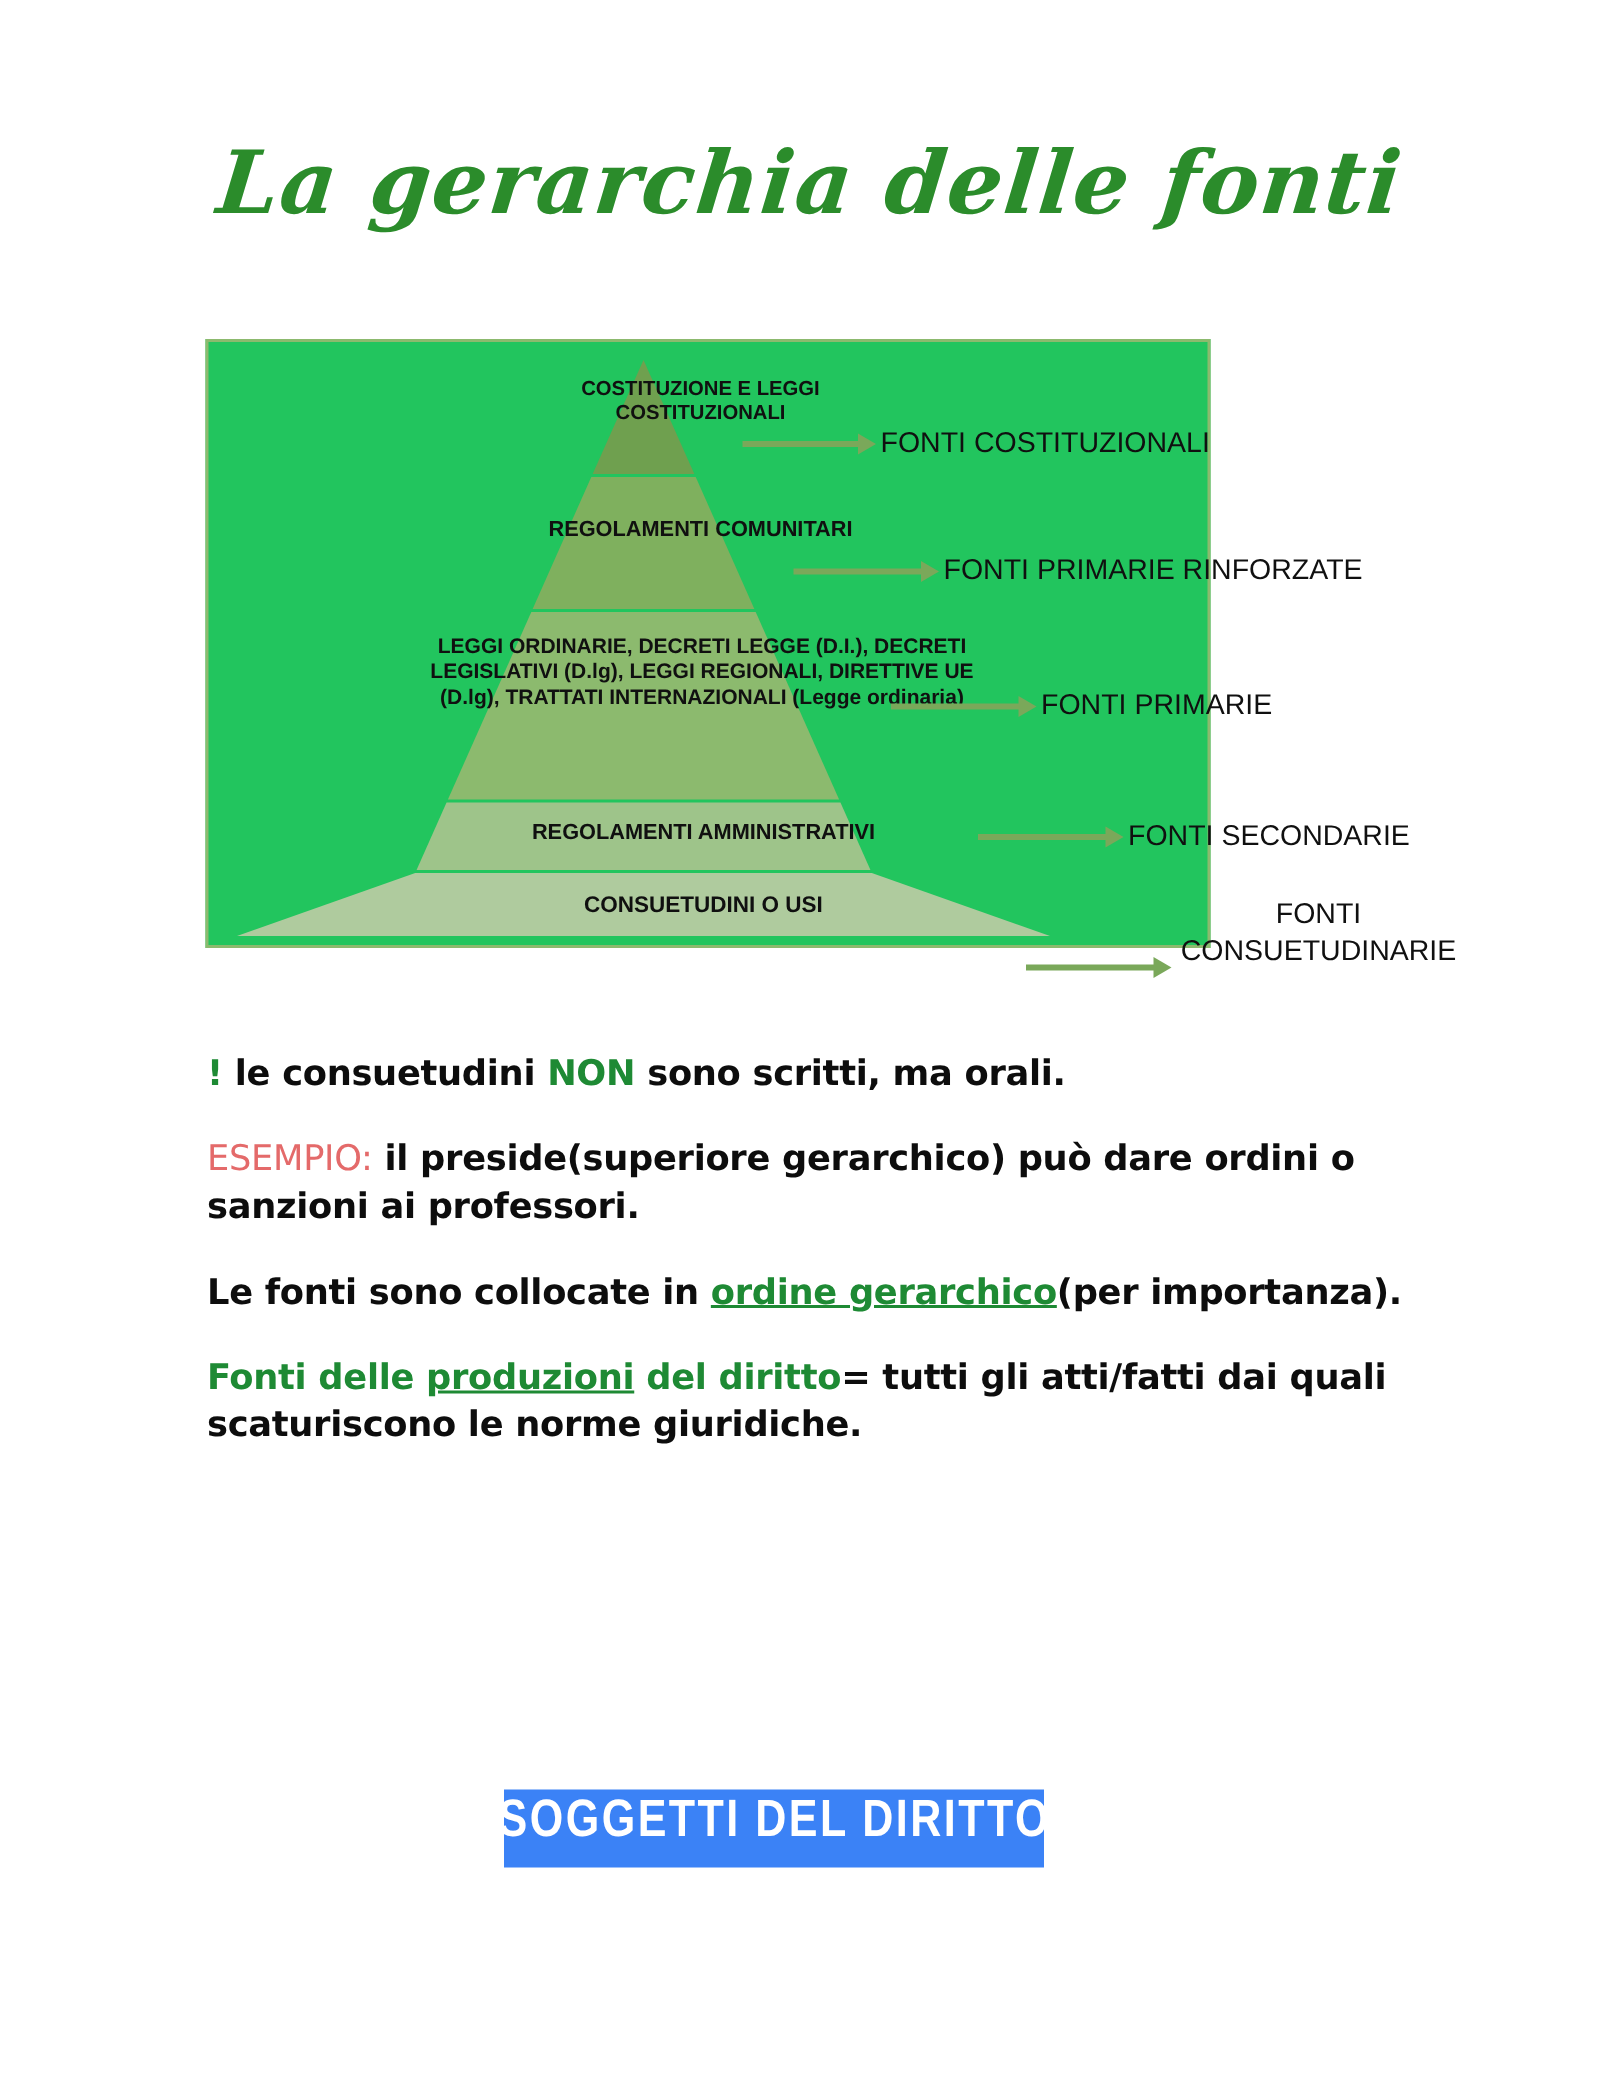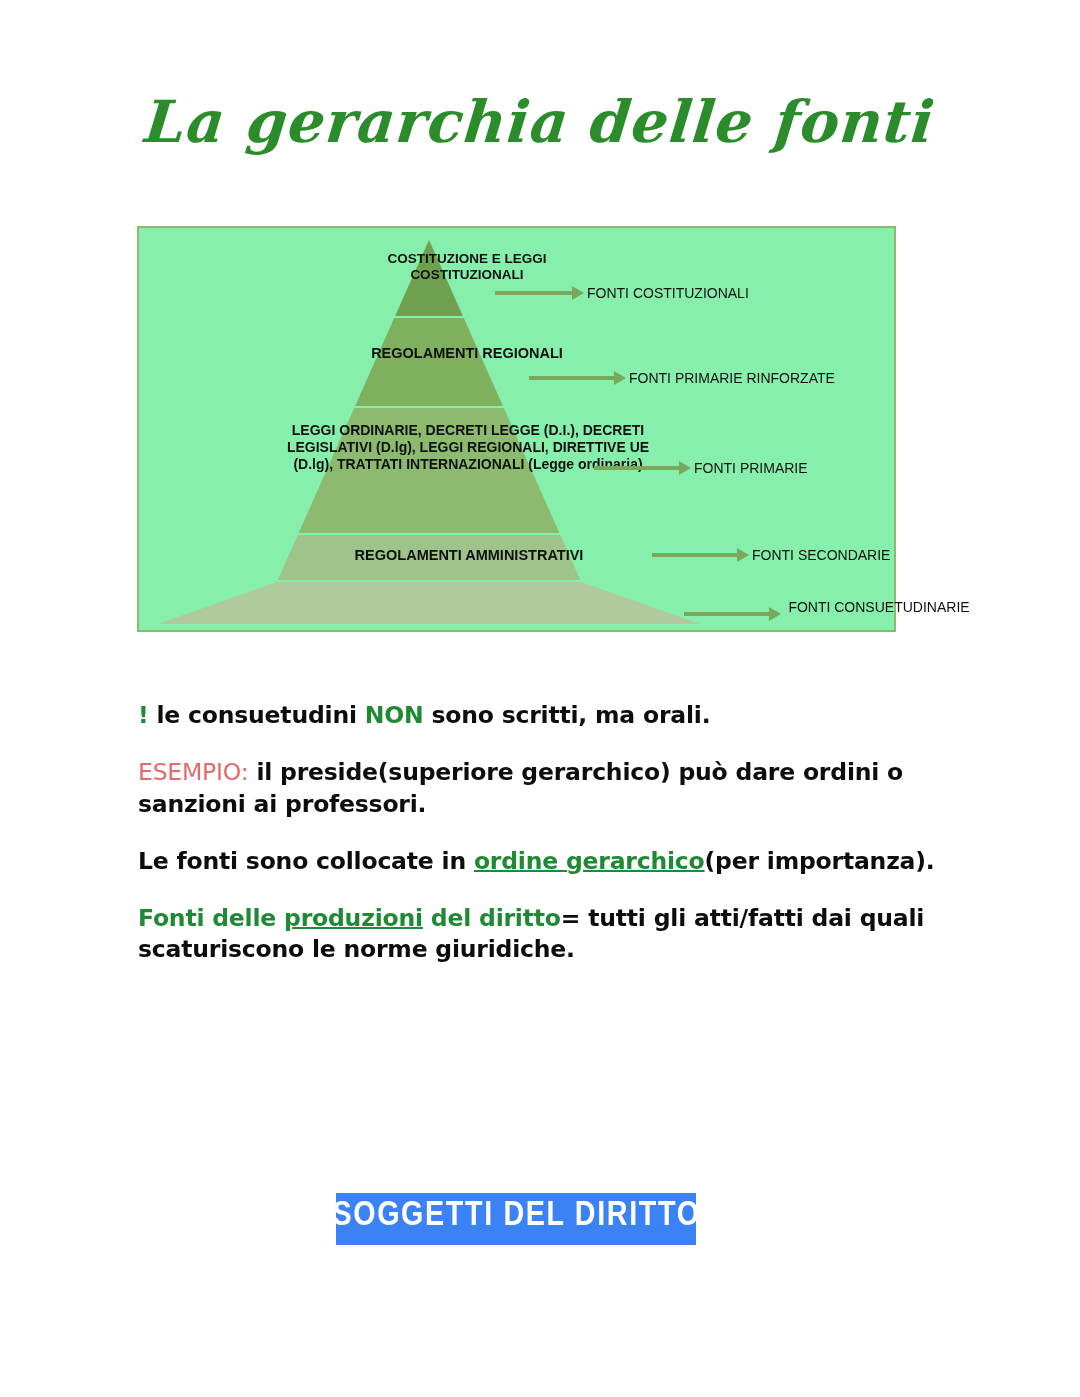--- a/index.html
+++ b/index.html
@@ -30,24 +30,24 @@
     letter-spacing: 1px;
     transform: skewX(-6deg);
     white-space: nowrap;
   }
 
   
   .diagram-frame {
     position: absolute;
     left: 137px;
     top: 226px;
-    width: 759px;
+    width: 670px;
     height: 406px;
     border: 2px solid #8cba6e;
-    background: #86efac;
+    background: #22c55e;
     box-sizing: border-box;
   }
 
   .pyramid-wrap {
     position: absolute;
     left: 0;
     top: 0;
     width: 806px;
     height: 406px;
   }
@@ -73,21 +73,21 @@
   .tier-4 { left: 120px; top: 319px; width: 420px; font-size: 14.5px; }
   .tier-5 { left: 100px; top: 367px; width: 460px; font-size: 15px;  }
 
   
   .callout {
     position: absolute;
     display: flex;
     align-items: center;
     color: #101010;
     font-family: "Liberation Sans", sans-serif;
-    font-size: 14px;
+    font-size: 19px;
     font-weight: 500;
     white-space: nowrap;
   }
   .callout .arrow {
     display: inline-block;
     position: relative;
     height: 4px;
     background: #7aa85a;
     margin-right: 14px;
     flex: none;
@@ -169,23 +169,24 @@
       <polygon points="324.8,90 363.9,178 216.1,178 255.2,90" fill="#7fb05e"></polygon>
 
       <polygon points="364.8,180 420.4,305 159.6,305 215.2,180" fill="#8cba6e"></polygon>
 
       <polygon points="421.3,307 441.3,352 138.7,352 158.7,307" fill="#9ec48a"></polygon>
 
       <polygon points="442.2,354 561,396 19,396 137.8,354" fill="#afcb9e"></polygon>
     </svg>
 
     <div class="tier-text tier-1">COSTITUZIONE E LEGGI COSTITUZIONALI</div>
-    <div class="tier-text tier-2">REGOLAMENTI REGIONALI</div>
+    <div class="tier-text tier-2">REGOLAMENTI COMUNITARI</div>
     <div class="tier-text tier-3">LEGGI ORDINARIE, DECRETI LEGGE (D.I.), DECRETI LEGISLATIVI (D.lg), LEGGI REGIONALI, DIRETTIVE UE (D.lg), TRATTATI INTERNAZIONALI (Legge ordinaria)</div>
     <div class="tier-text tier-4">REGOLAMENTI AMMINISTRATIVI</div>
+    <div class="tier-text tier-5">CONSUETUDINI O USI</div>
   </div>
 
   <div class="callout callout-1">
     <span class="arrow"></span>
     <span class="label">FONTI COSTITUZIONALI</span>
   </div>
   <div class="callout callout-2">
     <span class="arrow"></span>
     <span class="label">FONTI PRIMARIE RINFORZATE</span>
   </div>

